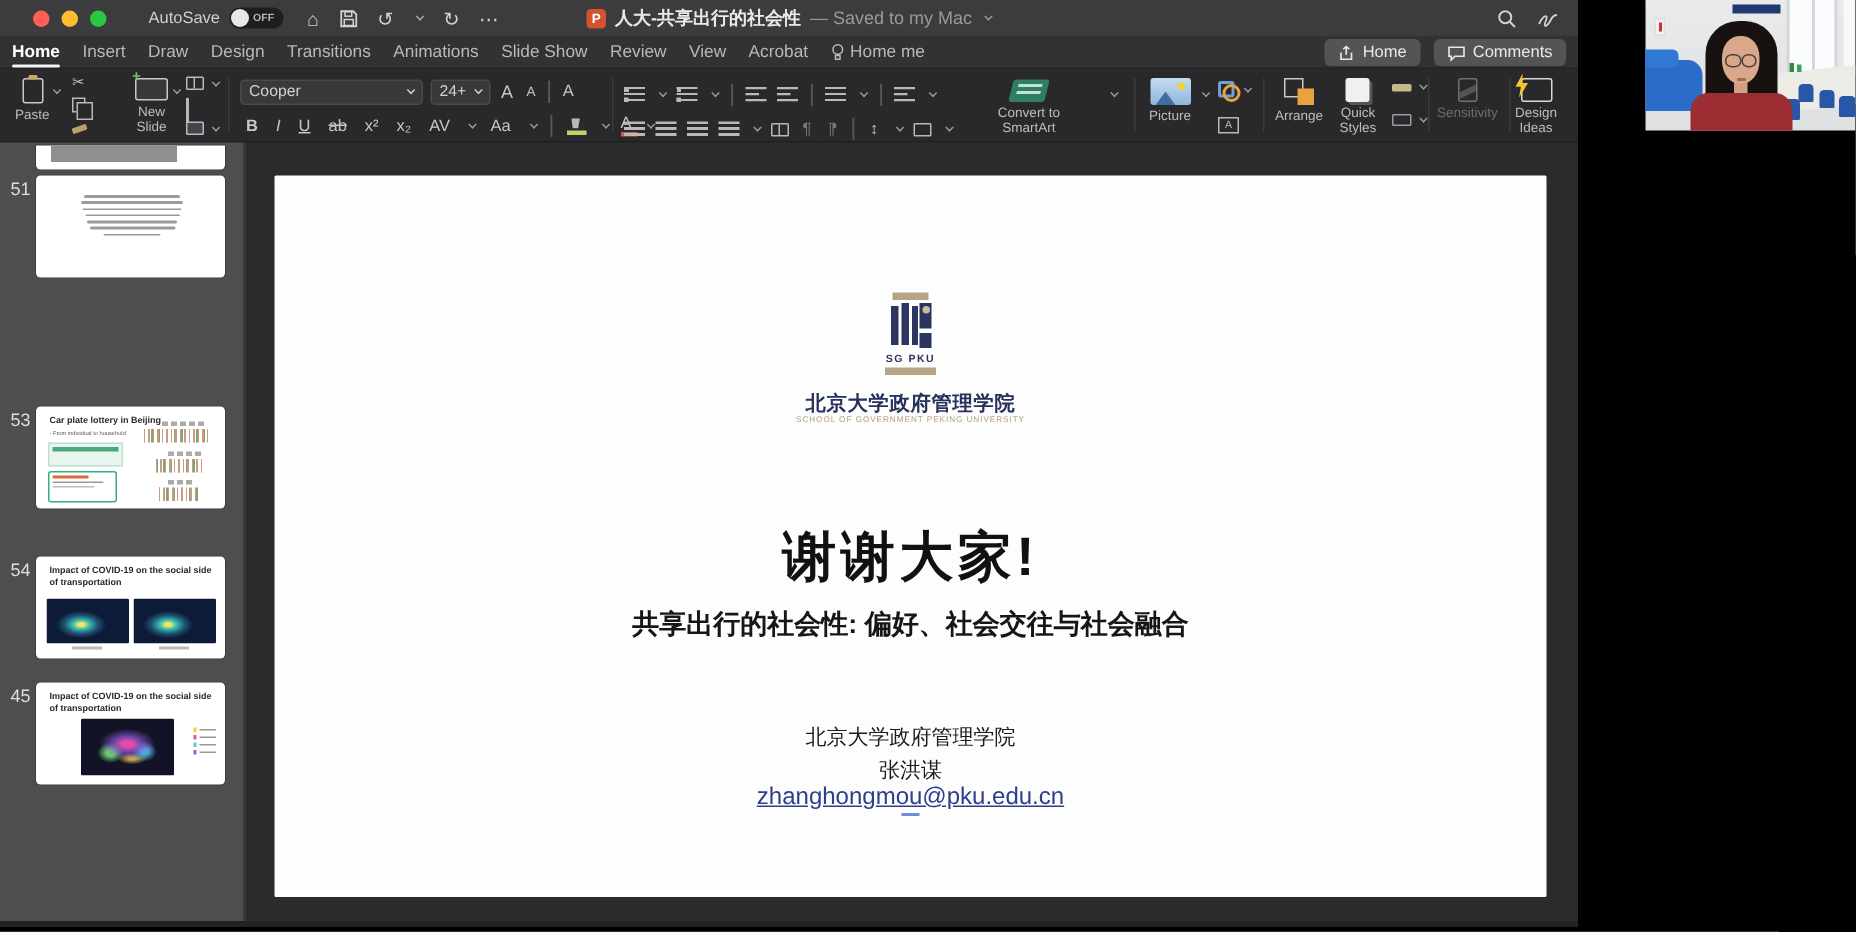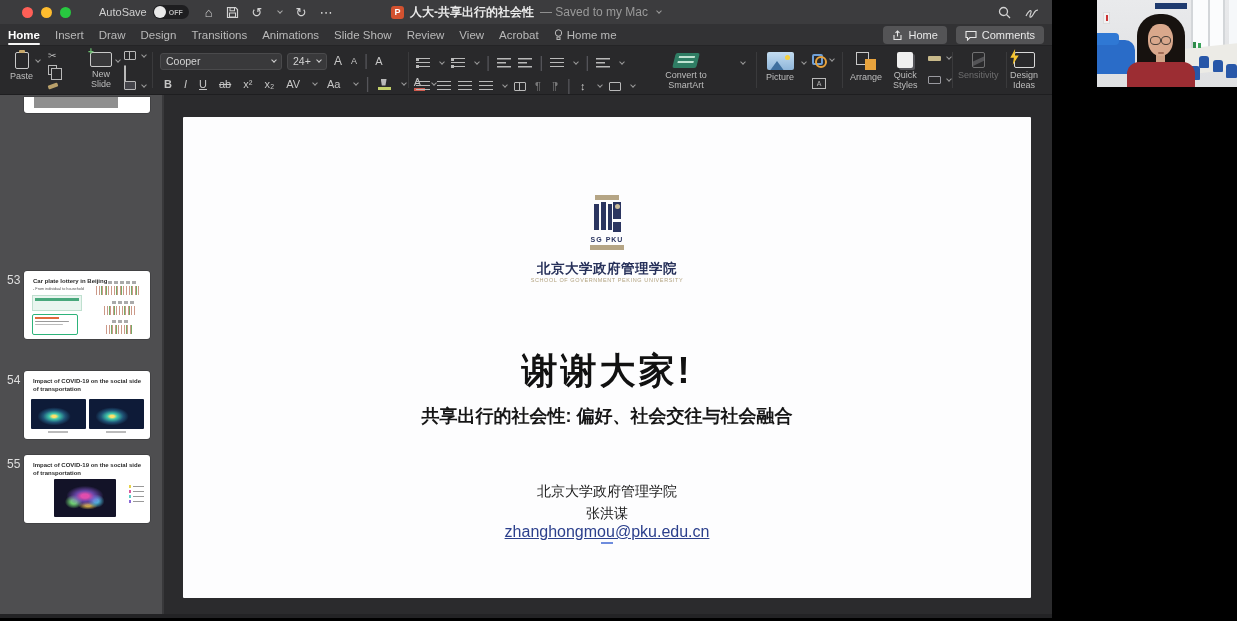--- a/index.html
+++ b/index.html
@@ -424,20 +424,34 @@
     </div>
 
     <div class="workspace">
 
       <div class="thumb-panel">
 
         <div class="thumb sliver">
           <div class="sliver-gray"></div>
         </div>
 
+        <div class="trow" style="top:22px;height:70px">
+          <span class="thumb-num">51</span>
+          <div class="thumb" style="top:0">
+            <div class="quote-lines">
+              <span class="ln" style="width:64px"></span>
+                <span class="ln" style="width:68px"></span>
+              <span class="ln" style="width:66px"></span>
+                <span class="ln" style="width:63px"></span>
+              <span class="ln" style="width:60px"></span>
+                <span class="ln" style="width:57px"></span>
+              <span class="ln" style="width:38px"></span>
+            </div>
+          </div>
+        </div>
 
 
         <div class="trow" style="top:176px;height:70px">
           <span class="thumb-num">53</span>
           <div class="thumb" style="top:0">
             <div class="t-title" style="position:absolute;left:9px;top:7px">Car plate lottery in Beijing</div>
             <div style="position:absolute;left:9px;top:16px;font-size:3.8px;color:#555">- From individual to household</div>
             <span class="g-panel"></span>
             <span class="g-card">
               <span class="ln" style="width:30px;background:#49a87c"></span>
@@ -459,21 +473,21 @@
           <div class="thumb" style="top:0">
             <div class="t-title" style="position:absolute;left:9px;top:7px;right:8px">Impact of COVID-19 on the social side of transportation</div>
             <span class="mapbox" style="left:7px"></span>
             <span class="mapbox" style="left:65px"></span>
             <span class="map-cap" style="left:24px"></span>
             <span class="map-cap" style="left:82px"></span>
           </div>
         </div>
 
         <div class="trow" style="top:360px;height:70px">
-          <span class="thumb-num">55</span>
+          <span class="thumb-num">45</span>
           <div class="thumb" style="top:0">
             <div class="t-title" style="position:absolute;left:9px;top:7px;right:8px">Impact of COVID-19 on the social side of transportation</div>
             <span class="netbox"></span>
             <div class="legend">
               <span class="lg-row">
                   <span class="lg-dot" style="background:#e7d24a"></span>
                   <span class="lg-ln"></span>
                 </span>
               <span class="lg-row">
                   <span class="lg-dot" style="background:#d65a9e"></span>

